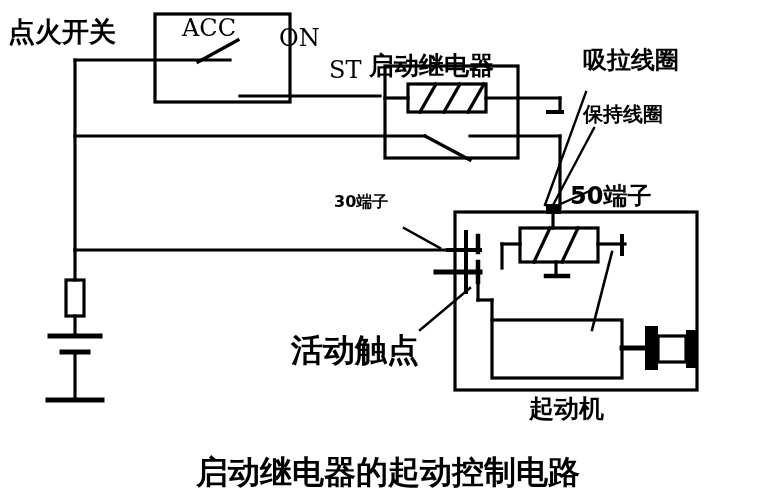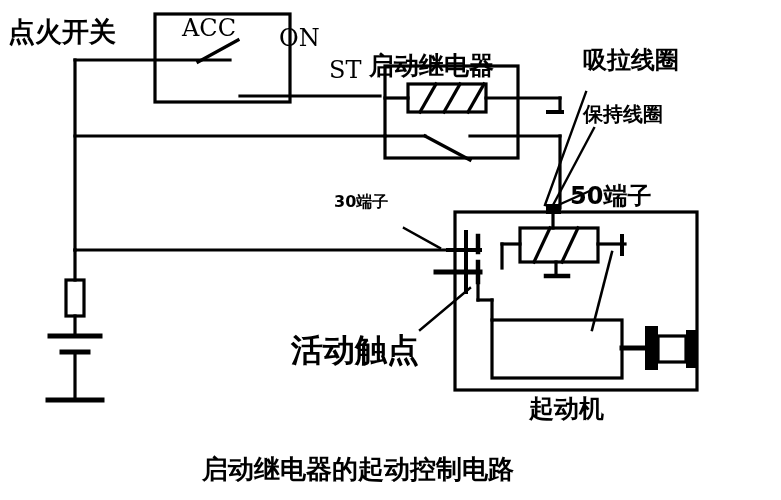--- a/index.html
+++ b/index.html
@@ -128,15 +128,15 @@
   <div class="lbl cn" style="left:570px;top:172px;font-size:24px;margin-top:12px;">50端子</div>
 
   <div class="lbl cn" style="left:334px;top:194px;font-size:16px;">30端子</div>
 
 
   <div class="lbl cn" style="left:291px;top:334px;font-size:32px;">活动触点</div>
 
 
   <div class="lbl cn" style="left:529px;top:396px;font-size:25px;">起动机</div>
 
-  <div class="lbl cn" style="left:196px;top:456px;font-size:26px;margin-left:6px;">启动继电器的起动控制电路</div>
+  <div class="lbl cn" style="left:196px;top:456px;font-size:32px;">启动继电器的起动控制电路</div>
 
 </div>
 
 </body></html>

